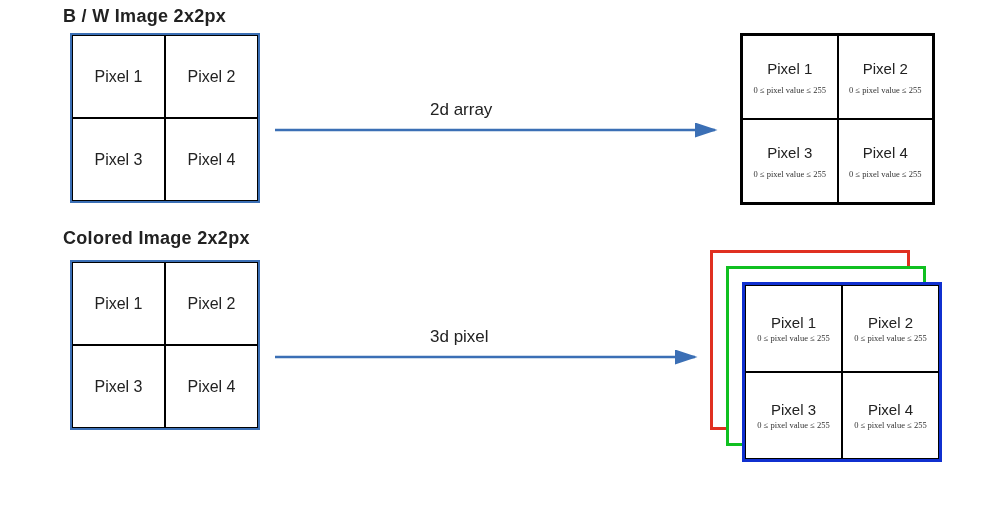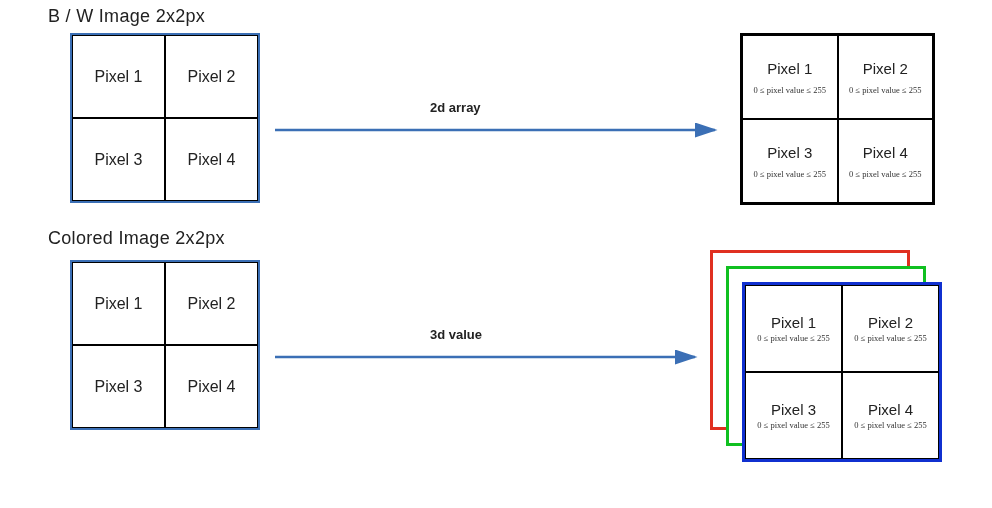--- a/index.html
+++ b/index.html
@@ -9,22 +9,23 @@
     width: 992px;
     height: 508px;
     font-family: "Helvetica Neue", Arial, sans-serif;
     position: relative;
     background: #fff;
     color: #222;
   }
   .title {
     position: absolute;
     font-size: 18px;
-    font-weight: 400;
+    font-weight: 700;
     letter-spacing: 0.3px;
+    margin-left: 15px;
   }
   .grid {
     position: absolute;
     display: grid;
     grid-template-columns: 1fr 1fr;
     grid-template-rows: 1fr 1fr;
     background: #fff;
   }
   .grid .cell {
     display: flex;
@@ -61,22 +62,22 @@
     grid-template-columns: 1fr 1fr;
     grid-template-rows: 1fr 1fr;
     background: #fff;
   }
   .front-grid .cell { border: 1px solid #000; display:flex; flex-direction:column; align-items:center; justify-content:center; padding:4px;}
   .front-grid .cell .lbl { font-size: 15px; font-weight:300; margin-bottom:2px;}
   .front-grid .cell .sub { font-family: Georgia,"Times New Roman",serif; font-size:8.5px; color:#333;}
 
   .arrow-label {
     position: absolute;
-    font-size: 13px;
-    font-weight: 700;
+    font-size: 17px;
+    font-weight: 400;
     text-align: left;
   }
   svg.arrow { position: absolute; }
 </style>
 </head>
 <body>
 
 <div class="title" style="left:48px; top:6px;">B / W Image 2x2px</div>
 
 <div class="grid srcgrid" style="left:70px; top:33px; width:190px; height:170px;">
@@ -141,21 +142,21 @@
 </div>
 
 <svg class="arrow" style="left:270px; top:342px;" width="440" height="30">
   <defs>
       <marker id="ah2" markerWidth="10" markerHeight="10" refX="8" refY="3" orient="auto">
         <path d="M0,0 L9,3 L0,6 Z" fill="#3b6fb5"></path>
       </marker>
     </defs>
   <line x1="5" y1="15" x2="425" y2="15" stroke="#3b6fb5" stroke-width="2.5" marker-end="url(#ah2)"></line>
 </svg>
-<div class="arrow-label" style="left:430px; top:327px;">3d value</div>
+<div class="arrow-label" style="left:430px; top:327px;">3d pixel</div>
 
 <div class="stack-layer" style="left: 710px; top: 250px; width: 200px; height: 180px; border-color: rgb(224, 48, 32);"></div>
 <div class="stack-layer" style="left: 726px; top: 266px; width: 200px; height: 180px; border-color: rgb(16, 192, 32);"></div>
 <div class="front-grid" style="left:742px; top:282px; width:200px; height:180px;">
   <div class="cell">
     <span class="lbl">Pixel 1</span>
     <span class="sub">0 ≤ pixel value ≤ 255</span>
   </div>
   <div class="cell">
     <span class="lbl">Pixel 2</span>

